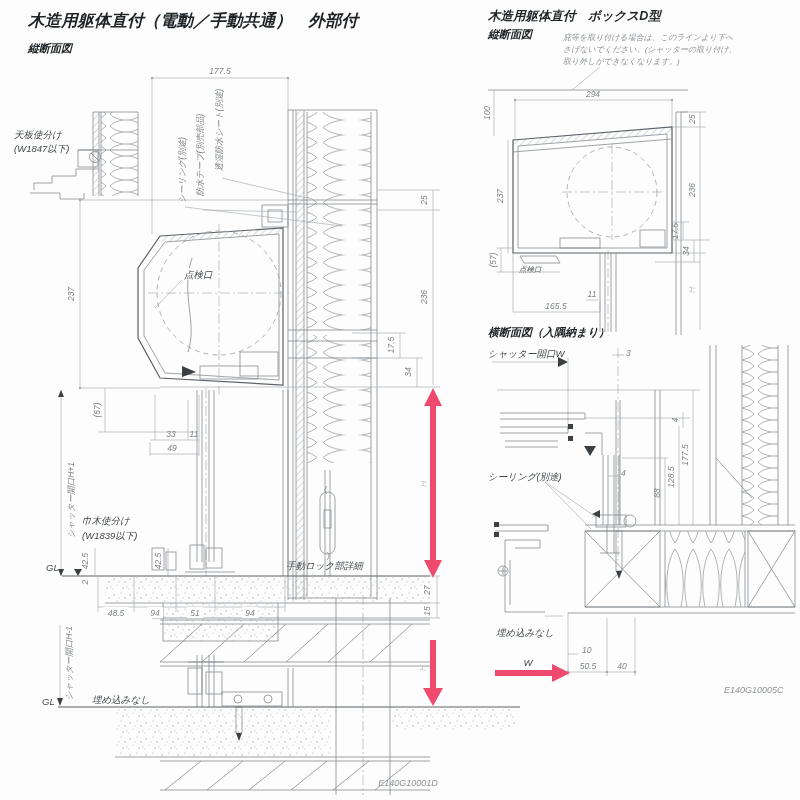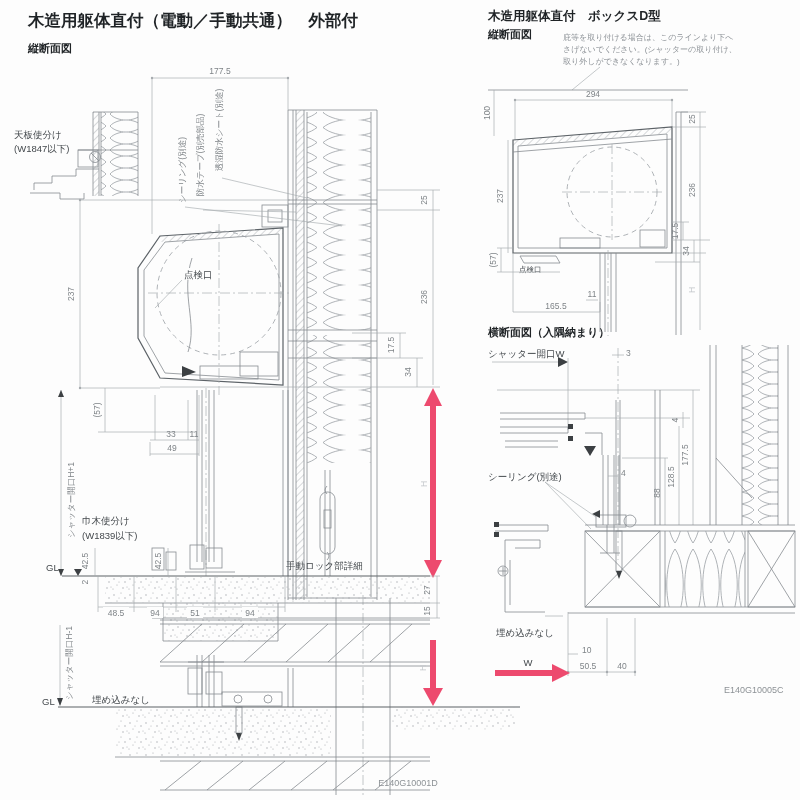--- a/index.html
+++ b/index.html
@@ -1,17 +1,17 @@
 <!DOCTYPE html>
 <html><head>
 <meta charset="utf-8">
 <style>
   html,body{margin:0;padding:0;background:#ffffff;}
   .sheet{width:800px;height:800px;position:relative;background:#fdfdfd;overflow:hidden;
-         font-family:"Liberation Sans",sans-serif;}
+         font-family:"Liberation Sans",sans-serif;font-style:italic;}
   svg text{font-family:"Liberation Sans",sans-serif;}
   .ttl{font-size:16.5px;font-weight:bold;fill:#1f2326;}
   .sub{font-size:11px;font-weight:bold;fill:#1f2326;}
   .ttl2{font-size:12.5px;font-weight:bold;fill:#1f2326;}
   .ttl3{font-size:11px;font-weight:bold;fill:#1f2326;}
   .lb{font-size:9.5px;fill:#43484c;}
   .lb7{font-size:7.5px;fill:#4a4f53;}
   .dim{font-size:8.5px;fill:#7f8488;}
   .nt{font-size:8px;fill:#8e9398;}
   .cd{font-size:9px;fill:#8d9296;}

